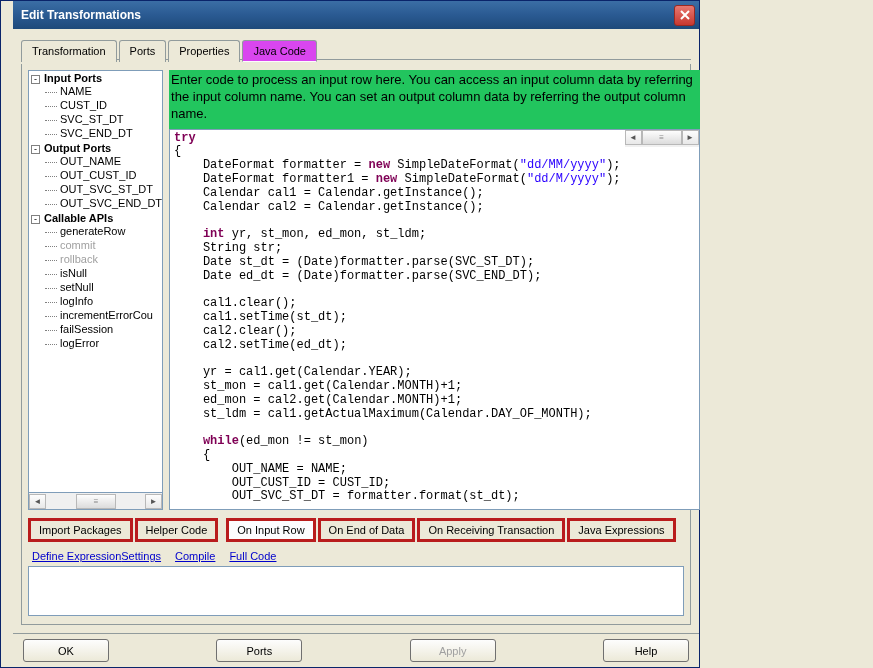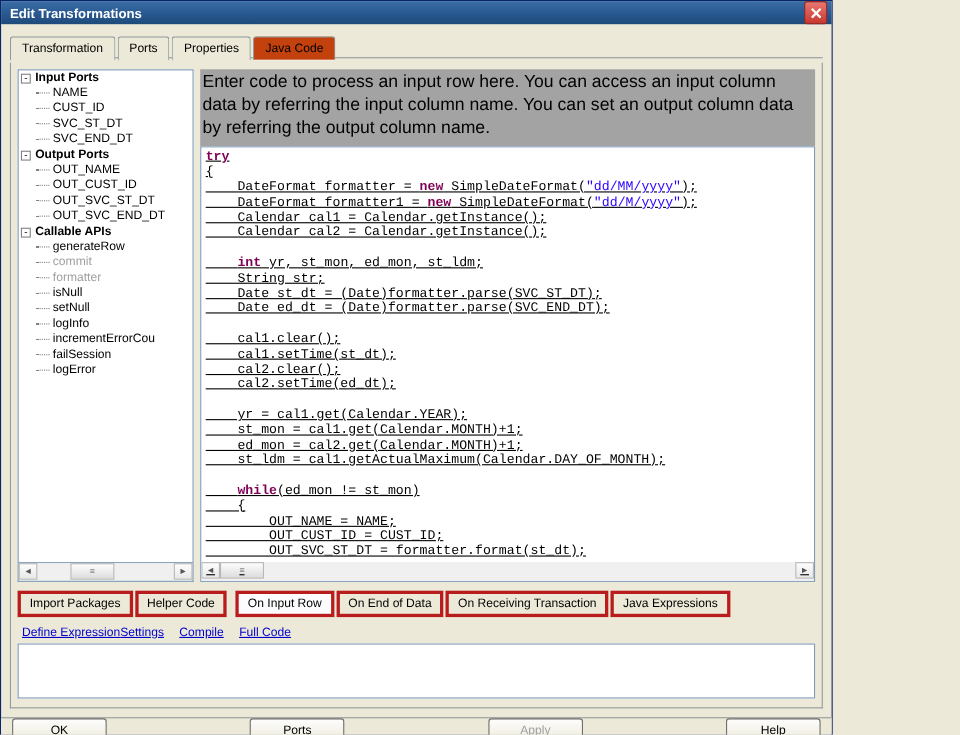--- a/index.html
+++ b/index.html
@@ -5,26 +5,27 @@
 * { box-sizing: border-box; margin: 0; padding: 0; }
 body {
   font-family: Tahoma, Arial, sans-serif;
   font-size: 11px;
   background: #ece9d8;
   width: 873px;
   height: 668px;
   overflow: hidden;
 }
 .window {
-  width: 757px;
+  width: 700px;
   height: 668px;
   border: 1px solid #0a246a;
   background: #ece9d8;
   display: flex;
   flex-direction: column;
+  padding-left: 12px;
 }
 .titlebar {
   height: 28px;
   background: linear-gradient(to bottom, #3b6ea5 0%, #2a5a92 50%, #1e4a7a 100%);
   display: flex;
   align-items: center;
   justify-content: space-between;
   padding: 0 4px 0 8px;
   color: #fff;
 }
@@ -54,21 +55,21 @@
   background: #ece9d8;
   border: 1px solid #919b9c;
   border-bottom: none;
   border-radius: 3px 3px 0 0;
   margin-right: 2px;
   cursor: default;
   position: relative;
   top: 3px;
 }
 .tab.active {
-  background: #c2410c;
+  background: #d946ef;
   border-bottom: 1px solid #fcfcfe;
   font-weight: normal;
 }
 .main-pane {
   flex: 1;
   background: #ece9d8;
   border: 1px solid #919b9c;
   border-top: none;
   padding: 6px;
   display: flex;
@@ -135,33 +136,31 @@
 .hscroll-thumb {
   width: 40px; height: 15px;
   background: linear-gradient(#fdfdfd,#dcdcdc);
   border: 1px solid #b8b8b8;
   margin-left: 30px;
   display:flex; align-items:center; justify-content:center;
   font-size:8px;color:#888;
 }
 .right-pane { flex: 1; display: flex; flex-direction: column; }
 .instructions {
-  background: #a3a3a3;
+  background: #22c55e;
   padding: 2px 2px 6px 2px;
-  font-size: 16px;
+  font-size: 13px;
   line-height: 1.3;
 }
 .code-area-wrap {
   flex: 1;
   border: 1px solid #7f9db9;
   background: #fff;
   display: flex;
-  flex-direction: column;
   overflow: hidden;
-  text-decoration: underline;
 }
 .code-area {
   flex: 1;
   font-family: "Courier New", monospace;
   font-size: 12px;
   padding: 2px 4px;
   white-space: pre;
   overflow: hidden;
   line-height: 1.15;
 }
@@ -252,21 +251,21 @@
                   </ul></li>
                 <li class="group"><span class="box">-</span>Output Ports<ul>
                     <li class="leaf">OUT_NAME</li>
                     <li class="leaf">OUT_CUST_ID</li>
                     <li class="leaf">OUT_SVC_ST_DT</li>
                     <li class="leaf">OUT_SVC_END_DT</li>
                   </ul></li>
                 <li class="group"><span class="box">-</span>Callable APIs<ul>
                     <li class="leaf">generateRow</li>
                     <li class="leaf disabled">commit</li>
-                    <li class="leaf disabled">formatter</li>
+                    <li class="leaf disabled">rollback</li>
                     <li class="leaf">isNull</li>
                     <li class="leaf">setNull</li>
                     <li class="leaf">logInfo</li>
                     <li class="leaf">incrementErrorCou</li>
                     <li class="leaf">failSession</li>
                     <li class="leaf">logError</li>
                   </ul></li>
               </ul>
             </div>
           <div class="hscroll-track">

